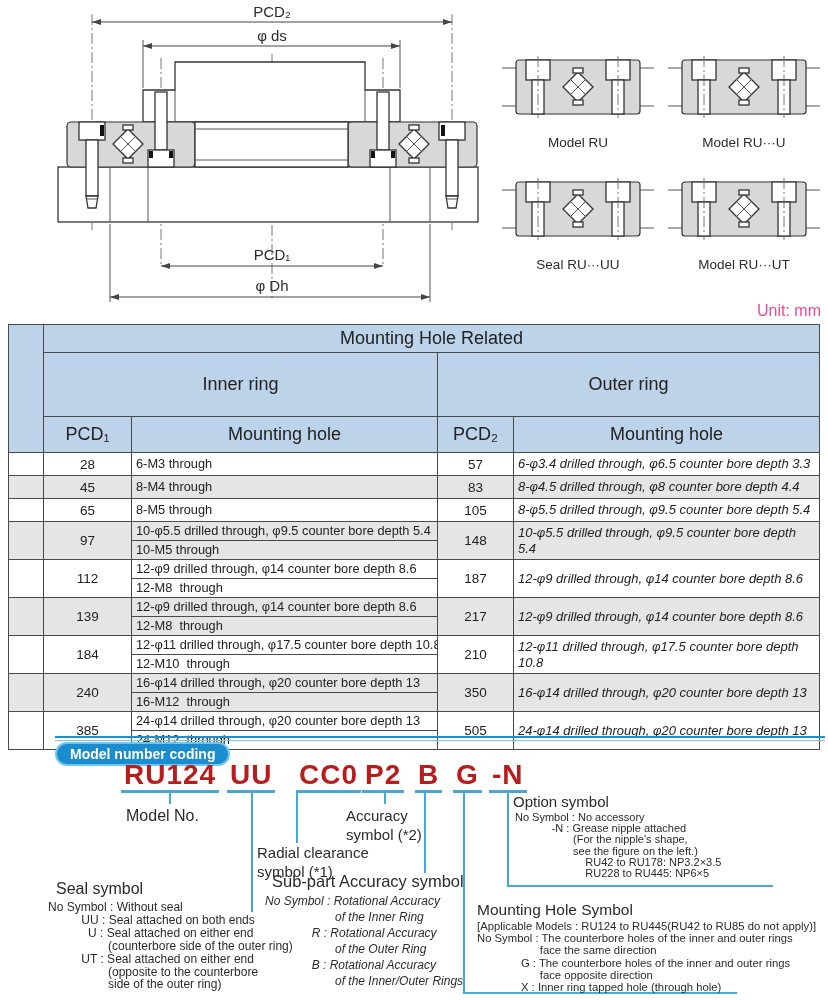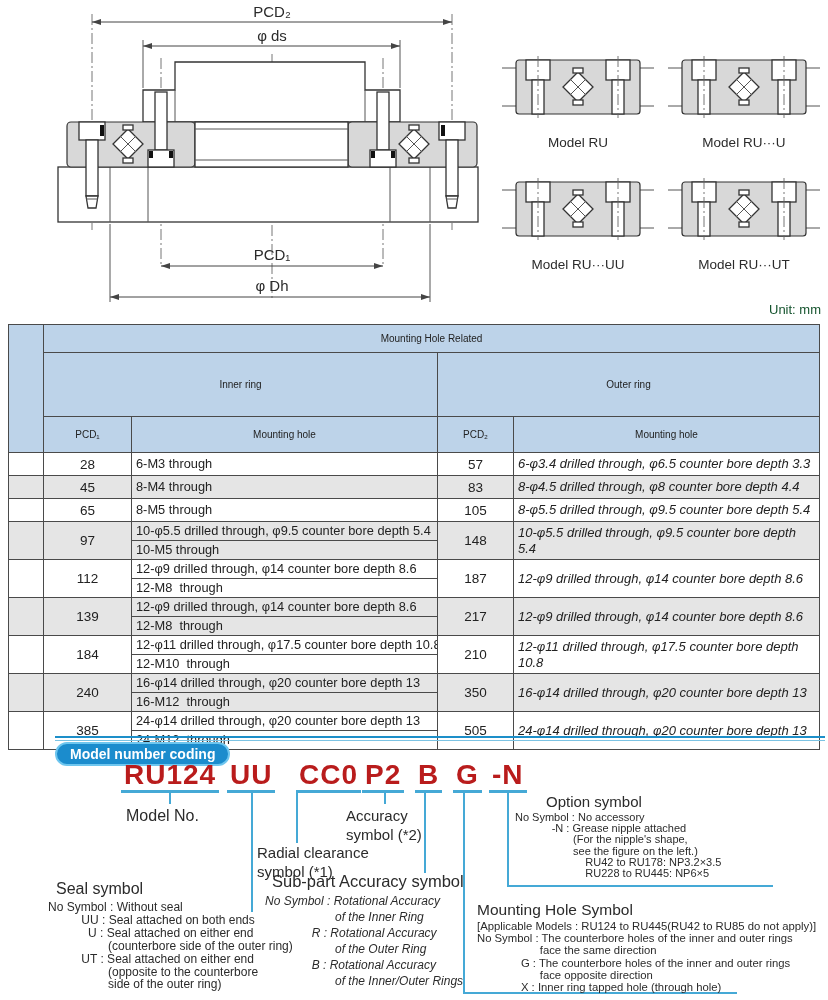--- a/index.html
+++ b/index.html
@@ -12,24 +12,24 @@
   .model-cell{position:absolute;width:152px;}
   .model-cell .mlabel{display:block;text-align:center;margin-top:13px;font-size:13.5px;color:#2b2b2b;}
   .oln{fill:#fff;stroke:#333;stroke-width:1.3;}
   .gry{fill:#d8d8d8;stroke:#333;stroke-width:1.2;}
   .thin{stroke:#555;stroke-width:1;fill:none;}
   .dim{stroke:#444;stroke-width:1;fill:none;}
   .cl{stroke:#666;stroke-width:0.9;fill:none;stroke-dasharray:11 3 2 3;}
   .blk{fill:#111;stroke:none;}
   .dimtxt{font-family:"Liberation Sans","DejaVu Sans",sans-serif;font-size:15px;fill:#2b2b2b;}
   
-  .unit-label{position:absolute;right:7px;top:302px;font-size:13px;color:#14532d;}
+  .unit-label{position:absolute;right:7px;top:302px;font-size:16px;color:#ec4899;}
   table.mh{position:absolute;left:8px;top:324px;width:812px;border-collapse:collapse;table-layout:fixed;}
   table.mh th,table.mh td{border:1px solid #4a4a4a;}
-  table.mh thead th{background:#bdd3e9;font-weight:normal;font-size:10px;color:#222;}
+  table.mh thead th{background:#bdd3e9;font-weight:normal;font-size:18px;color:#222;}
   tr.h-title th{height:25px;}
   tr.h-group th{height:61px;}
   tr.h-cols th{height:33px;font-size:13.5px;}
   table.mh tbody tr:nth-child(even) td{background:#e5e5e5;}
   td.c-num{text-align:center;font-size:13.5px;height:20px;}
   td.c-inner{padding:0;vertical-align:middle;}
   td.c-inner .sub{padding:0 4px;height:18px;line-height:18px;font-size:12.8px;white-space:pre;overflow:hidden;}
   td.c-inner .sub-divider{border-bottom:1px solid #4a4a4a;}
   td.c-outer{padding:1px 4px;font-size:13px;line-height:1.2;font-style:italic;}
   
@@ -43,21 +43,21 @@
   .v{width:2px;} .h{height:2px;}
   .lbl{position:absolute;color:#2b2b2b;white-space:pre;}
   .lbl-model-no{left:126px;top:807px;font-size:16px;}
   .lbl-radial{left:257px;top:843px;font-size:15px;line-height:19px;}
   .lbl-accuracy{left:346px;top:806px;font-size:15px;line-height:19px;}
   .blk-heading{position:absolute;color:#2b2b2b;white-space:pre;}
   .seal-h{left:56px;top:880px;font-size:16px;}
   .seal-b{left:48px;top:901px;font-size:12px;line-height:12.9px;}
   .subpart-h{left:272px;top:872px;font-size:16.5px;}
   .subpart-b{left:265px;top:893px;font-size:12px;line-height:16px;font-style:italic;}
-  .option-h{left:513px;top:793px;font-size:15px;margin-left:33px;}
+  .option-h{left:513px;top:793px;font-size:15px;}
   .option-b{left:515px;top:812px;font-size:11px;line-height:11.2px;}
   .mount-h{left:477px;top:901px;font-size:15.5px;}
   .mount-b{left:477px;top:920px;font-size:11.3px;line-height:12.2px;}
 </style>
 </head>
 <body>
 
 <div class="page">
 
   <svg class="main-drawing" width="495" height="305" viewBox="0 0 495 305">
@@ -171,21 +171,21 @@
   <div class="model-cell" style="left:668px;top:56px">
     <svg width="152" height="62" viewBox="0 0 152 62">
         <use href="#mdl"></use>
       </svg>
     <span class="mlabel">Model RU···U</span>
   </div>
   <div class="model-cell" style="left:502px;top:178px">
     <svg width="152" height="62" viewBox="0 0 152 62">
         <use href="#mdl"></use>
       </svg>
-    <span class="mlabel">Model RU···UU</span>
+    <span class="mlabel">Seal RU···UU</span>
   </div>
   <div class="model-cell" style="left:668px;top:178px">
     <svg width="152" height="62" viewBox="0 0 152 62">
         <use href="#mdl"></use>
       </svg>
     <span class="mlabel">Model RU···UT</span>
   </div>
 
   <div class="unit-label">Unit: mm</div>
 

